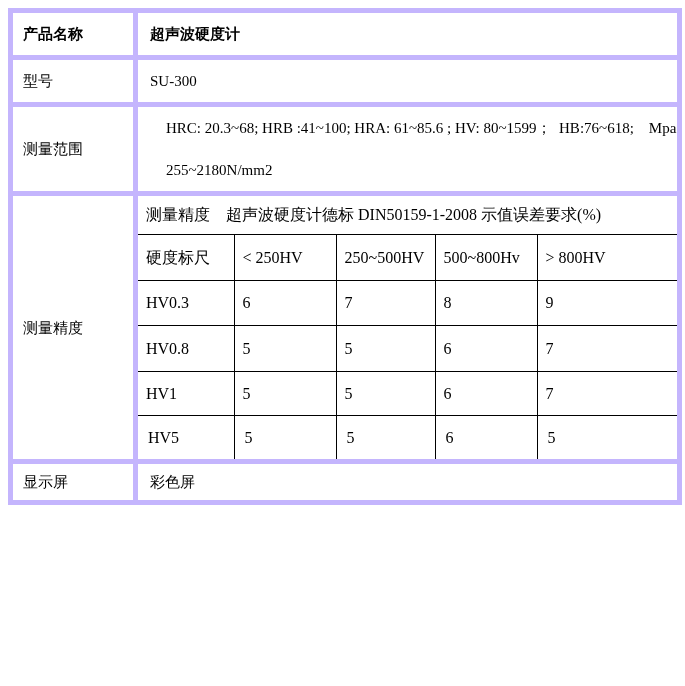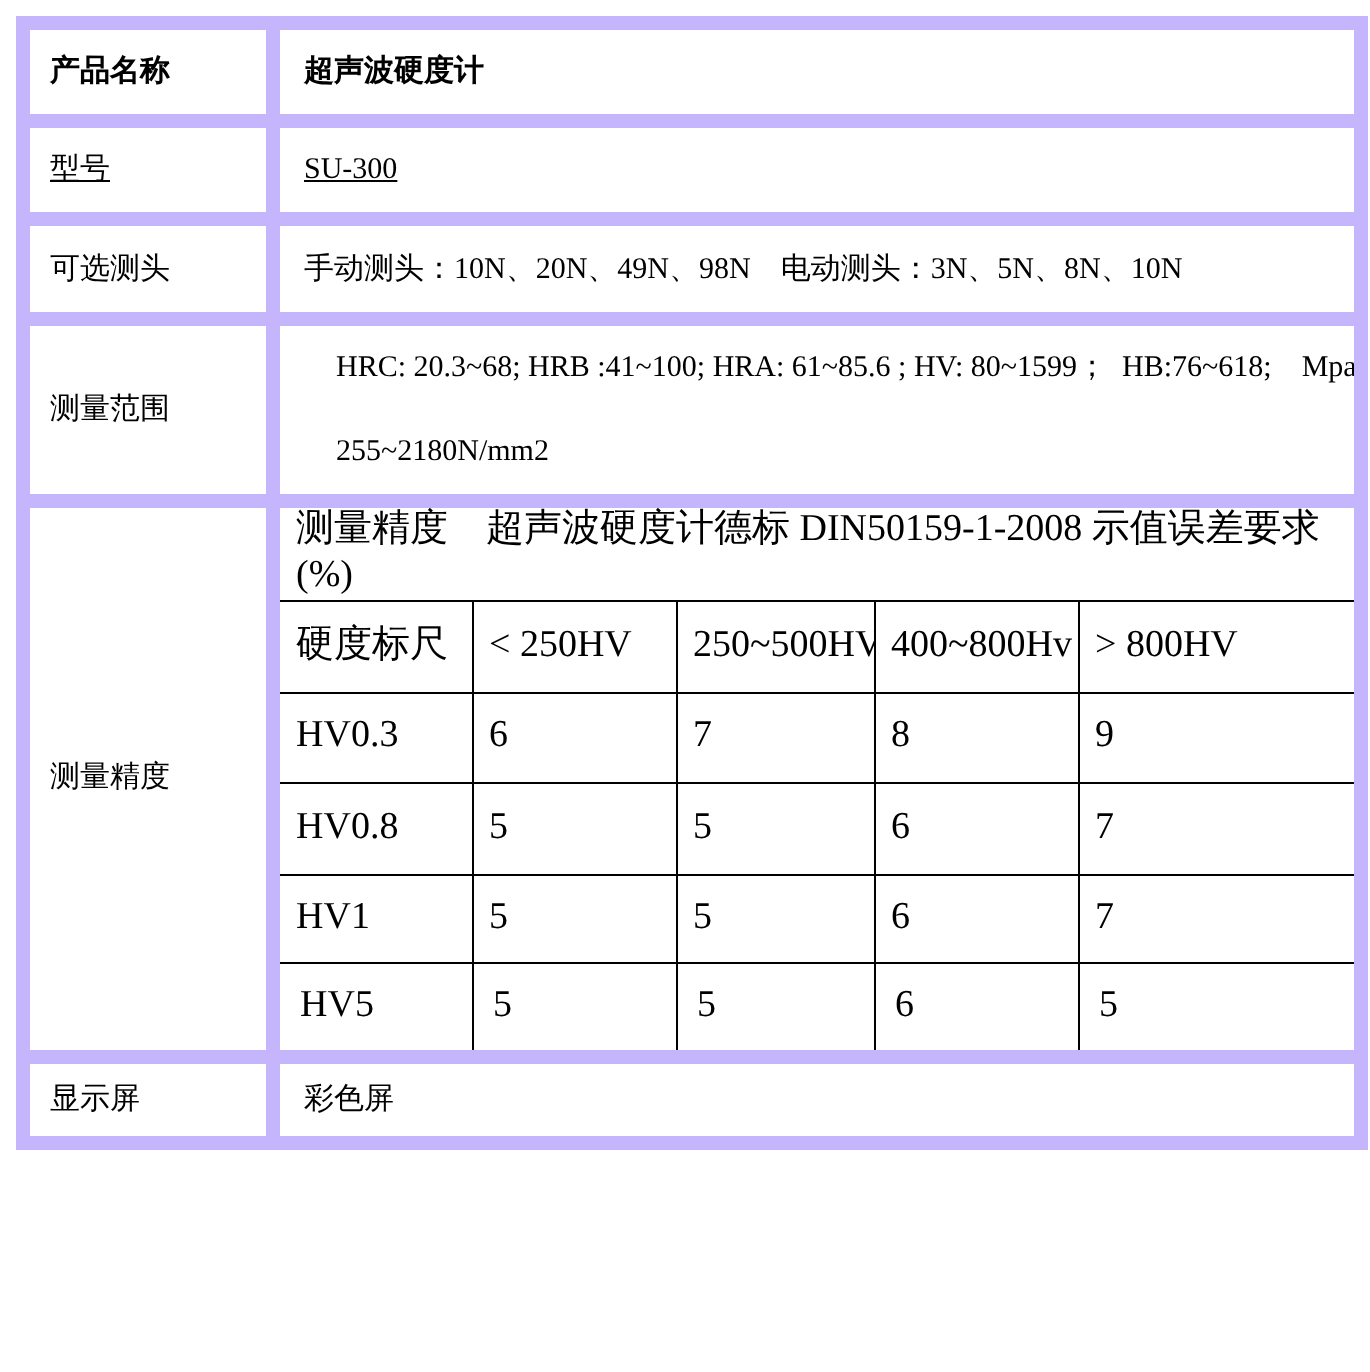--- a/index.html
+++ b/index.html
@@ -17,34 +17,34 @@
   .page {
     padding: 8px 0 0 8px;
   }
   table.spec {
     border-collapse: collapse;
     table-layout: fixed;
     width: 669px;
     border: 2px solid #000000;
   }
   table.spec > tbody > tr > td {
-    border: 7px solid #c4b5fd;
+    border: 5px solid #c4b5fd;
     font-size: 15px;
     line-height: 1.2;
     vertical-align: middle;
     overflow: hidden;
   }
   col.c-label { width: 125px; }
   col.c-value { width: 544px; }
 
   td.label { padding: 0 4px 0 10px; }
   td.value { padding: 0 6px 0 12px; white-space: pre-wrap; margin-top: 40px; }
 
   tr.r1 > td { height: 42px; font-weight: bold; }
-  tr.r2 > td { height: 42px; text-decoration: underline; }
+  tr.r2 > td { height: 42px; }
   tr.r3 > td { height: 44px; }
   tr.r4 > td { height: 43px; }
   tr.r5 > td { height: 84px; }
   tr.r7 > td { height: 38px; }
   tr.r8 > td { height: 36px; }
 
   td.range-cell { padding: 0 6px 0 28px; }
   td.range-cell .range-line {
     height: 42px;
     display: flex;
@@ -56,21 +56,21 @@
     padding: 0;
     vertical-align: top;
   }
   table.sub {
     border-collapse: collapse;
     table-layout: fixed;
     width: 100%;
   }
   table.sub td {
     border: 1px solid #000000;
-    font-size: 19px;
+    font-size: 16px;
     padding: 0 4px 0 8px;
     vertical-align: middle;
     white-space: pre-wrap;
     overflow: hidden;
   }
   
   table.sub tr:first-child > td { border-top: none; }
   table.sub tr:last-child  > td { border-bottom: none; }
   table.sub td:first-child      { border-left: none; }
   table.sub td:last-child       { border-right: none; }
@@ -101,24 +101,20 @@
       </colgroup>
     <tbody>
       <tr class="r1">
         <td class="label">产品名称</td>
         <td class="value">超声波硬度计</td>
       </tr>
       <tr class="r2">
         <td class="label">型号</td>
         <td class="value">SU-300</td>
       </tr>
-      <tr class="r4">
-        <td class="label">可选测头</td>
-        <td class="value">手动测头：10N、20N、49N、98N　电动测头：3N、5N、8N、10N</td>
-      </tr>
       <tr class="r5">
         <td class="label">测量范围</td>
         <td class="range-cell">
           <div class="range-line">HRC: 20.3~68; HRB :41~100; HRA: 61~85.6 ; HV: 80~1599；  HB:76~618;    Mpa</div>
           <div class="range-line">255~2180N/mm2</div>
         </td>
       </tr>
       <tr class="r6">
         <td class="label">测量精度</td>
         <td class="subwrap">
@@ -131,21 +127,21 @@
                 <col class="s5">
               </colgroup>
             <tbody>
               <tr class="sr-note">
                 <td colspan="5">测量精度　超声波硬度计德标 DIN50159-1-2008 示值误差要求(%)</td>
               </tr>
               <tr class="sr-head">
                 <td>硬度标尺</td>
                 <td>&lt; 250HV</td>
                 <td>250~500HV</td>
-                <td>400~800Hv</td>
+                <td>500~800Hv</td>
                 <td>&gt; 800HV</td>
               </tr>
               <tr class="sr-d1">
                 <td>HV0.3</td>
                 <td>6</td>
                 <td>7</td>
                 <td>8</td>
                 <td>9</td>
               </tr>
               <tr class="sr-d2">

